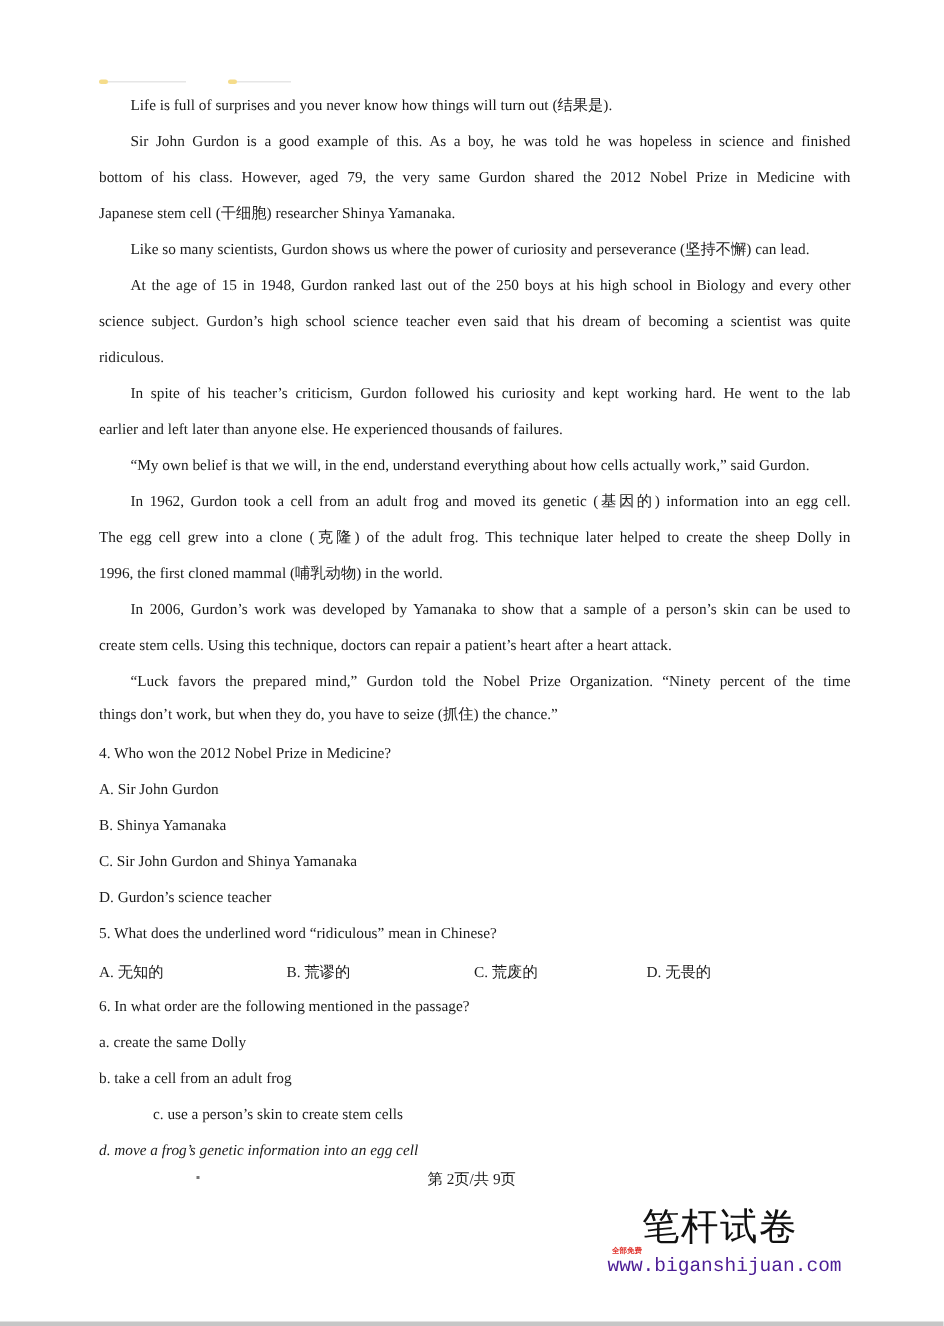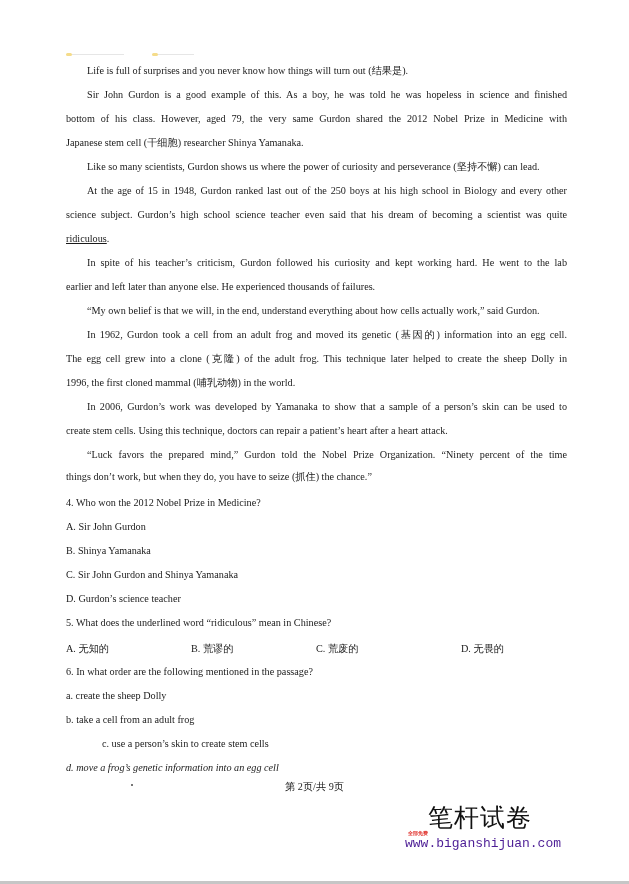--- a/index.html
+++ b/index.html
@@ -4,21 +4,21 @@
   <style>
     html, body { margin: 0; padding: 0; background: #ffffff; }
     body { width: 629px; height: 884px; position: relative; overflow: hidden;
            font-family: "Liberation Serif", "DejaVu Serif", serif; color: #1a1a1a; }
     .page { position: absolute; left: 0; top: 0; width: 629px; height: 880px; background: #fff; }
     .header-mark { position: absolute; top: 54px; height: 1px; background: #e6e6e6; }
     .header-mark .dot { position: absolute; left: 0; top: -1px; width: 6px; height: 3px; background: #f5dc8a; border-radius: 2px; }
     .line { position: absolute; left: 66px; width: 501px; font-size: 10.2px; line-height: 12px; white-space: nowrap; }
     .indent { left: 87px; width: 480px; }
     .justify { text-align: justify; text-align-last: justify; white-space: normal; }
-    .u { text-decoration: underline; }
+    .u { }
     .opt-row { position: absolute; left: 66px; top: 643px; width: 501px; height: 12px; font-size: 10.2px; line-height: 12px; }
     .opt-row span { position: absolute; top: 0; white-space: nowrap; }
     .footer { position: absolute; top: 781px; left: 0; width: 629px; text-align: center; font-size: 10.2px; line-height: 12px; }
     .footer-dot { position: absolute; left: 131px; top: 784px; width: 2px; height: 2px; background: #777; }
     .logo { position: absolute; left: 405px; top: 804px; width: 180px; height: 50px; }
     .logo-title { position: absolute; left: 23px; top: 0; font-family: "DejaVu Sans", sans-serif; font-size: 25px; line-height: 28px; color: #111; letter-spacing: 1px; }
     .logo-badge { position: absolute; left: 3px; top: 26px; font-family: "DejaVu Sans", sans-serif; font-size: 5px; color: #e0302a; font-weight: bold; }
     .logo-url { position: absolute; left: 0; top: 32px; font-family: "Liberation Mono", "DejaVu Sans Mono", monospace; font-size: 13px; line-height: 15px; color: #4c1d95; }
     .bottom-bar { position: absolute; left: 0; top: 881px; width: 629px; height: 3px; background: #c6c6c6; }
   </style>
@@ -65,25 +65,25 @@
   <div class="line" style="top:521px;">A. Sir John Gurdon</div>
   <div class="line" style="top:545px;">B. Shinya Yamanaka</div>
   <div class="line" style="top:569px;">C. Sir John Gurdon and Shinya Yamanaka</div>
   <div class="line" style="top:593px;">D. Gurdon’s science teacher</div>
 
   <div class="line" style="top:617px;">5. What does the underlined word “ridiculous” mean in Chinese?</div>
   <div class="opt-row">
     <span style="left:0;">A.  无知的</span>
     <span style="left:125px;">B.  荒谬的</span>
     <span style="left:250px;">C.  荒废的</span>
-    <span style="left:395px;">D.  无畏的</span>
+    <span style="left:365px;">D.  无畏的</span>
   </div>
 
   <div class="line" style="top:666px;">6. In what order are the following mentioned in the passage?</div>
-  <div class="line" style="top:690px;">a. create the sheep Dolly</div>
+  <div class="line" style="top:690px;">a. create the same Dolly</div>
   <div class="line" style="top:714px;">b. take a cell from an adult frog</div>
   <div class="line" style="top:738px;margin-left:36px;">c. use a person’s skin to create stem cells</div>
   <div class="line" style="top:762px;font-style:italic;">d. move a frog’s genetic information into an egg cell</div>
 
   <span class="footer-dot"></span>
   <div class="footer">第 2页/共 9页</div>
 
   <div class="logo">
     <span class="logo-title">笔杆试卷</span>
     <span class="logo-badge">全部免费</span>

